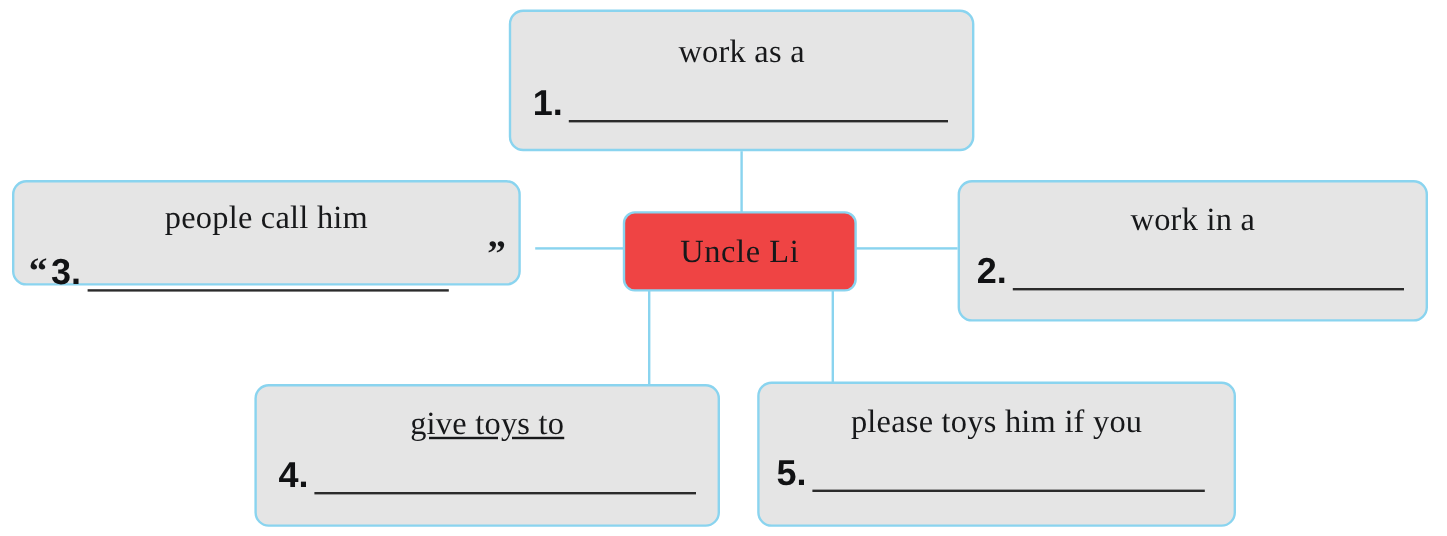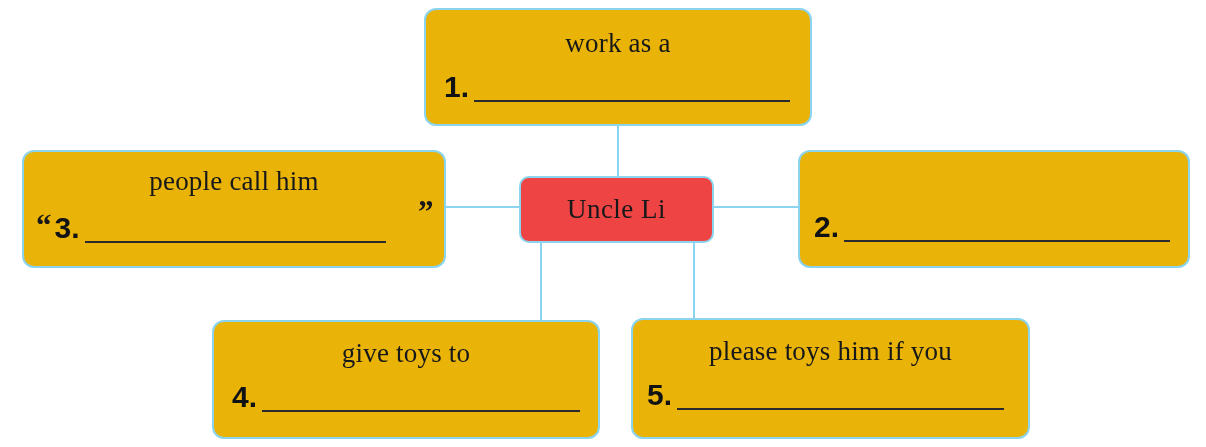--- a/index.html
+++ b/index.html
@@ -26,21 +26,21 @@
   }
   .connector.h { height: 2px; }
   .connector.v { width: 2px; }
 
   
   .node {
     position: absolute;
     box-sizing: border-box;
     border: 2px solid #8ad4ef;
     border-radius: 12px;
-    background: #eab308;
+    background: #e5e5e5;
   }
   .node.center {
     background: #ef4444;
     border-radius: 10px;
     display: flex;
     align-items: center;
     justify-content: center;
   }
   .center-label {
     font-family: "Liberation Serif", serif;
@@ -114,39 +114,40 @@
   </div>
 
   <div class="node" style="left:424px; top:8px; width:388px; height:118px;">
     <div class="prompt" style="top:18px;">work as a</div>
     <div class="answer-row" style="left:18px; right:20px; top:62px;">
       <span class="q-num">1.</span>
       <span class="blank"></span>
     </div>
   </div>
 
-  <div class="node" style="left:22px; top:150px; width:424px; height:118px;">
+  <div class="node" style="left:10px; top:150px; width:424px; height:88px;">
     <div class="prompt" style="top:14px;">people call him</div>
     <div class="answer-row" style="left:12px; right:58px; top:58px;">
       <span class="quote quote-open">“</span>
       <span class="q-num">3.</span>
       <span class="blank"></span>
     </div>
     <span class="quote-close" style="left:394px; top:42px;">”</span>
   </div>
 
   <div class="node" style="left:798px; top:150px; width:392px; height:118px;">
+    <div class="prompt" style="top:16px;">work in a</div>
     <div class="answer-row" style="left:14px; right:18px; top:60px;">
       <span class="q-num">2.</span>
       <span class="blank"></span>
     </div>
   </div>
 
   <div class="node" style="left:212px; top:320px; width:388px; height:119px;">
-    <div class="prompt" style="top:16px;">give toys to</div>
+    <div class="prompt" style="top:16px;text-decoration:underline;">give toys to</div>
     <div class="answer-row" style="left:18px; right:18px; top:60px;">
       <span class="q-num">4.</span>
       <span class="blank"></span>
     </div>
   </div>
 
   <div class="node" style="left:631px; top:318px; width:399px; height:121px;">
     <div class="prompt" style="top:16px;">please toys him if you</div>
     <div class="answer-row" style="left:14px; right:24px; top:60px;">
       <span class="q-num">5.</span>

